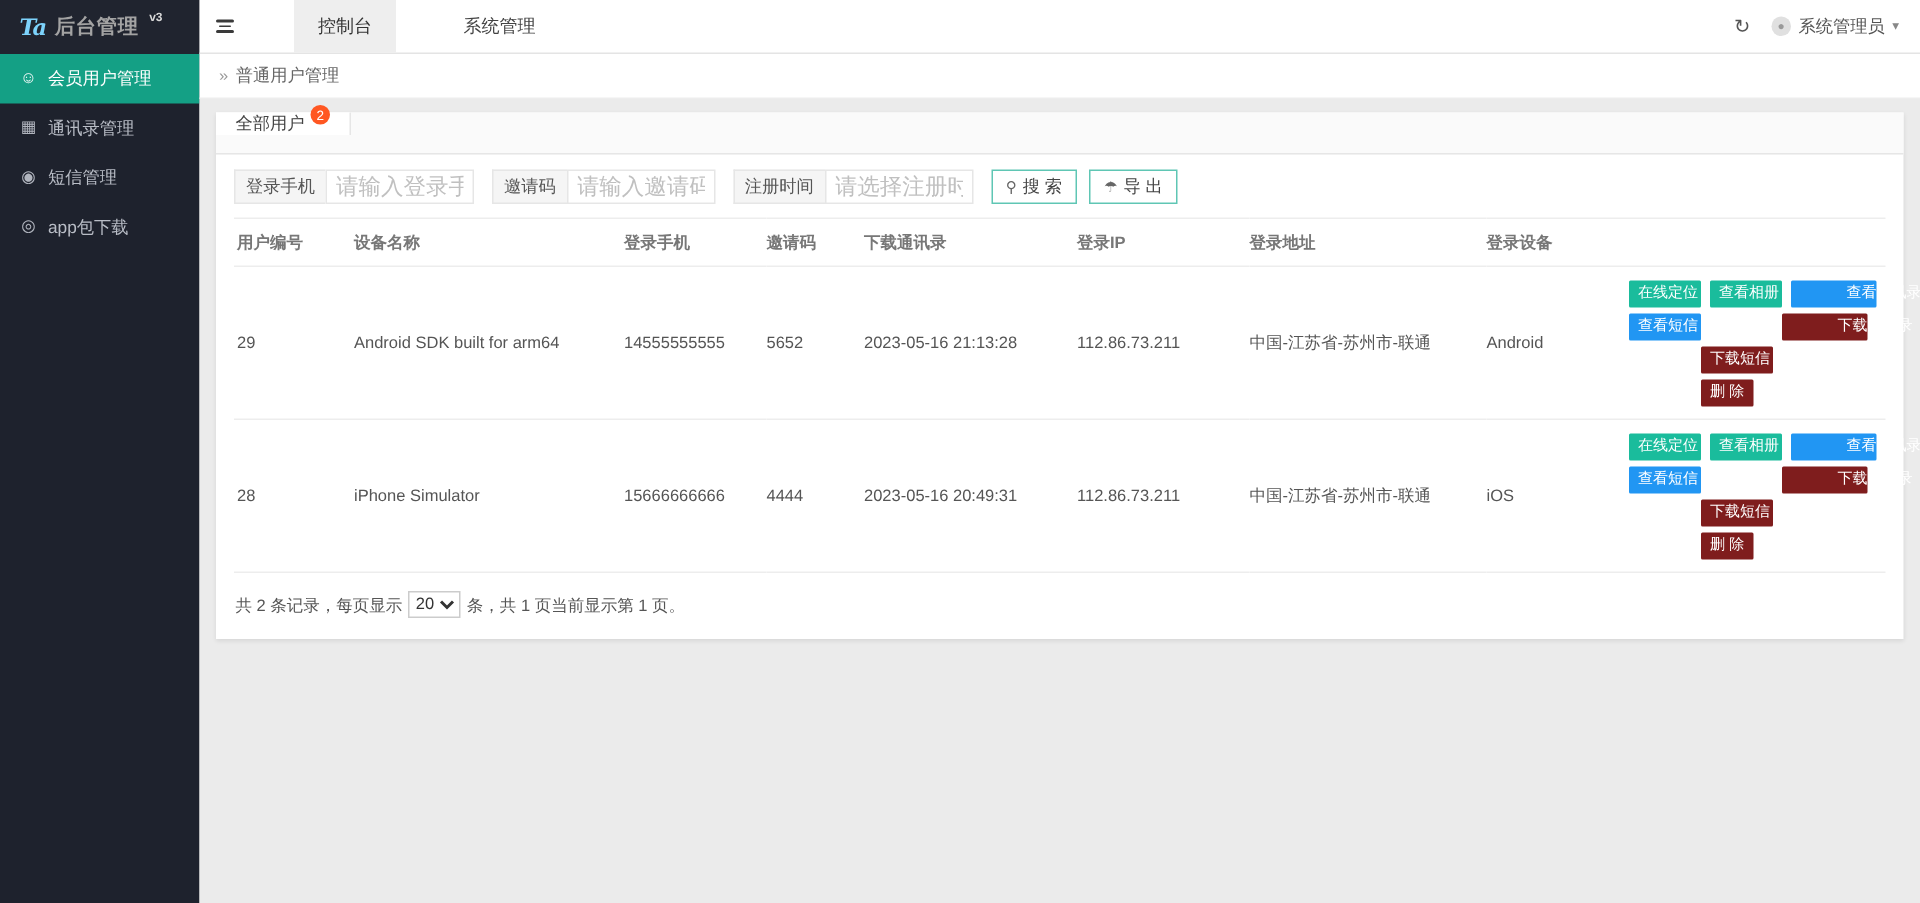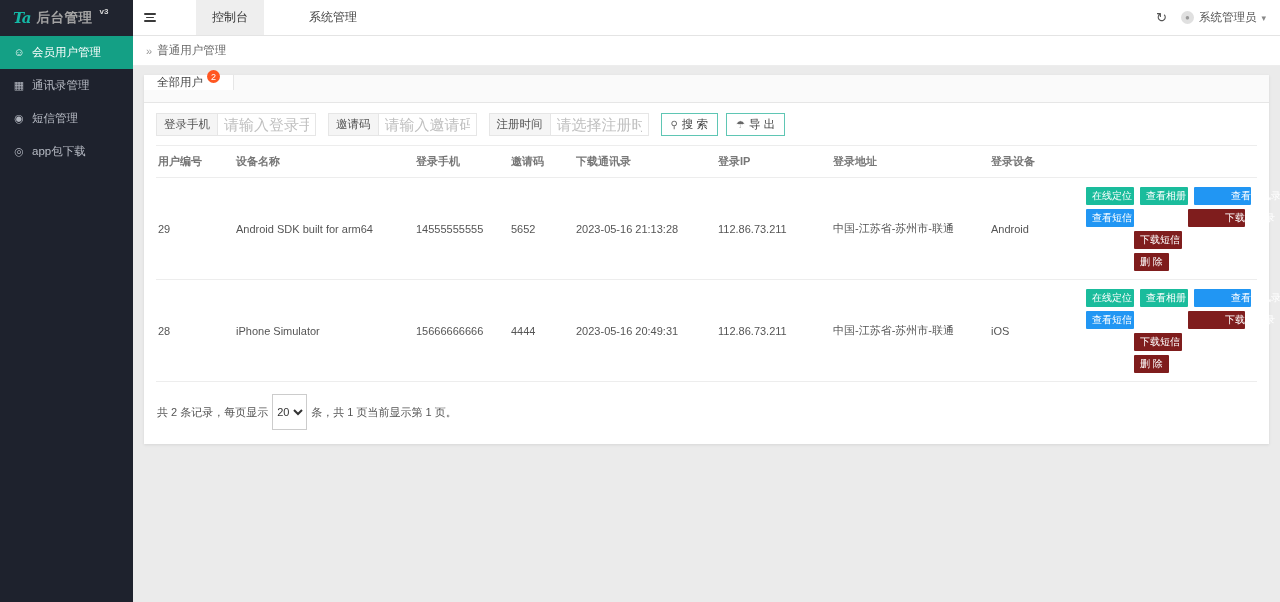--- a/index.html
+++ b/index.html
@@ -20,21 +20,21 @@
     background: #1e222d;
     flex: 0 0 133px;
     display: flex; flex-direction: column;
   }
   .brand {
     height: 36px; display: flex; align-items: center;
     padding-left: 13px; gap: 6px;
     background: #20242f;
   }
   .brand-mark {
-    color: #14b8a6; font-family: "DejaVu Serif", serif;
+    color: #7dd3fc; font-family: "DejaVu Serif", serif;
     font-style: italic; font-size: 15px; font-weight: bold;
     letter-spacing: -1px;
   }
   .brand-text {
     color: #a3a3a3; font-size: 13.5px; font-weight: bold;
     letter-spacing: 0.5px;
   }
   .brand-ver {
     color: #d8d8d8; font-size: 8px; font-weight: bold;
     align-self: flex-start; margin-top: 7px; margin-left: 1px;
@@ -209,21 +209,21 @@
   .abtn.w-half { width: 48px; }
   .abtn.w-big { width: 57px; padding-left: 37px; }
 
   
   .pager {
     display: flex; align-items: center; gap: 4px;
     padding: 12px 12px 14px 13px;
     font-size: 11px; color: #555;
   }
   .pager select {
-    font-size: 11px; height: 36px; border: 1px solid #ccc;
+    font-size: 11px; height: 18px; border: 1px solid #ccc;
     background: #fff; color: #333;
     font-family: "Liberation Sans", sans-serif;
   }
 </style>
 </head>
 <body>
 
 <div class="app">
 
   <aside class="sidebar">

